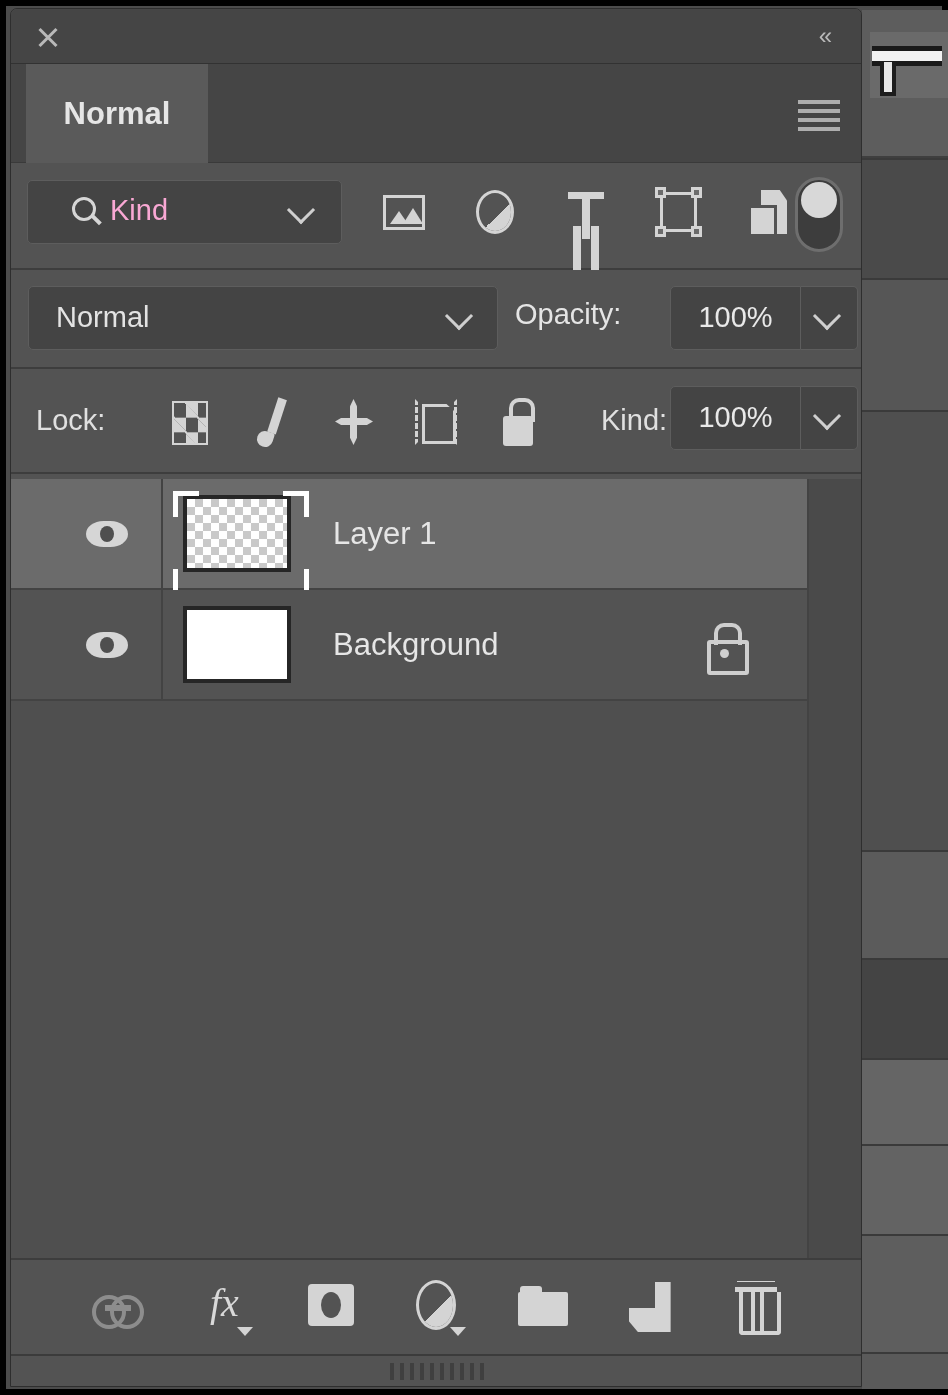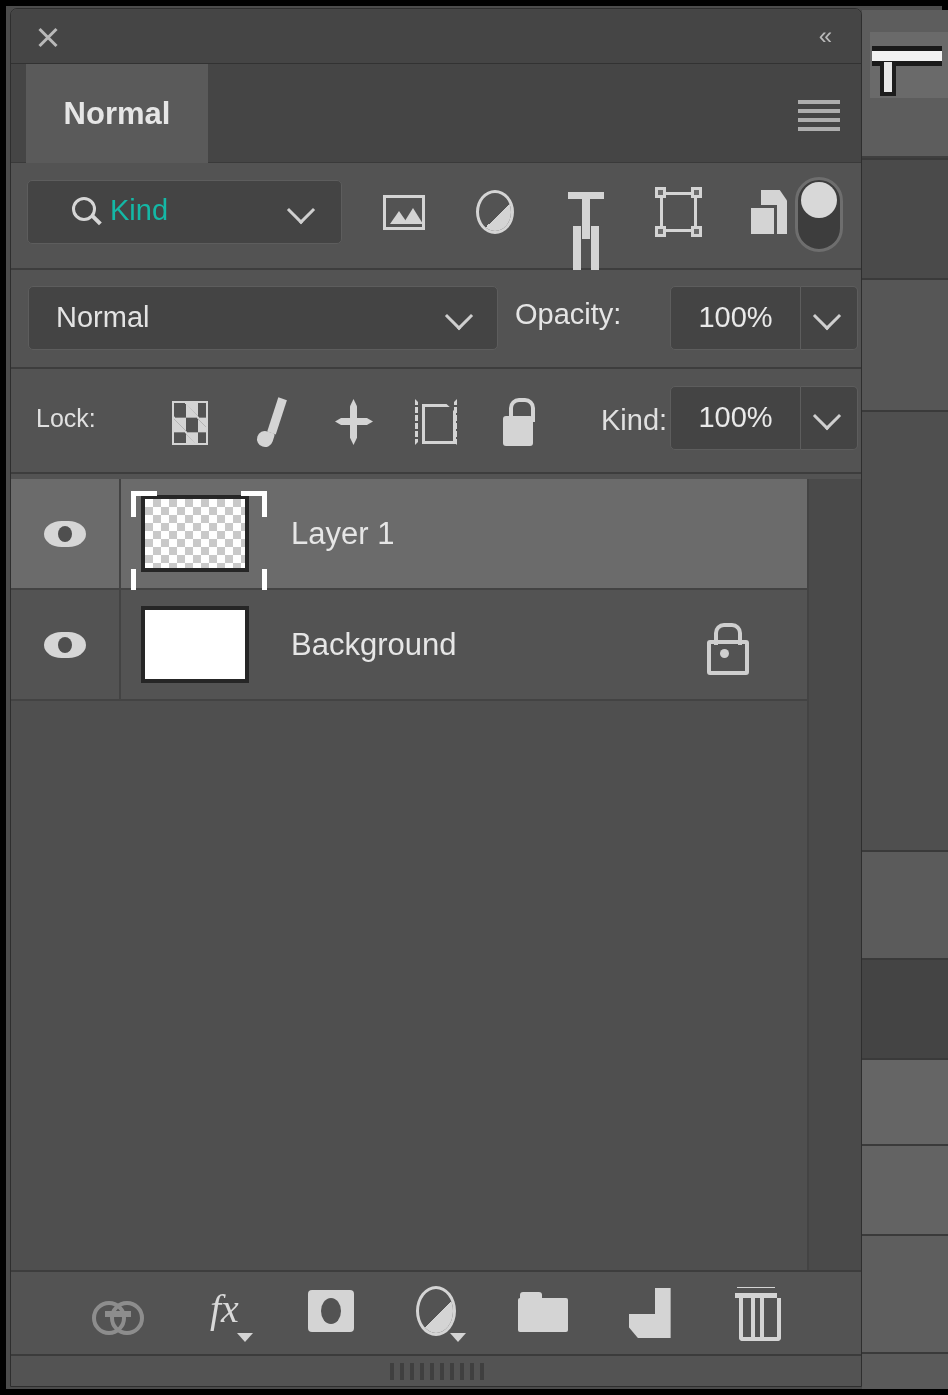--- a/index.html
+++ b/index.html
@@ -176,21 +176,21 @@
     content: "";
     position: absolute;
     left: 16px; top: 18px;
     width: 11px; height: 4px;
     background: #d6d6d6;
     transform: rotate(45deg);
   }
   .kind-label {
     position: absolute;
     left: 82px; top: 13px;
-    color: #14b8a6;
+    color: #f9a8d4;
     font-size: 29px;
   }
   .chev-down {
     position: absolute;
     width: 20px; height: 20px;
     border-right: 3px solid #cfcfcf;
     border-bottom: 3px solid #cfcfcf;
     transform: rotate(45deg);
   }
   .kind-select .chev-down { right: 30px; top: 19px; }
@@ -387,21 +387,21 @@
   .lock-row {
     position: relative;
     height: 105px;
     background: #535353;
     border-bottom: 2px solid #3d3d3d;
   }
   .lock-label {
     position: absolute;
     left: 25px; top: 35px;
     color: #e0e0e0;
-    font-size: 25px;
+    font-size: 29px;
   }
   .lock-icons {
     position: absolute;
     left: 152px; top: 22px;
     width: 380px; height: 60px;
     display: flex;
     align-items: center;
     justify-content: space-between;
   }
   .licon { width: 52px; height: 56px; position: relative; cursor: pointer; }
@@ -541,20 +541,21 @@
   }
   .layer-row {
     position: relative;
     width: 796px;
     height: 111px;
     background: #535353;
     border-bottom: 2px solid #434343;
     display: flex;
     align-items: center;
     cursor: pointer;
+    padding-left: 42px;
   }
   .layer-row.selected { background: #6b6b6b; }
 
   .eye-cell {
     width: 110px; height: 100%;
     display: flex;
     align-items: center;
     justify-content: center;
     border-right: 2px solid #434343;
     cursor: pointer;
@@ -651,21 +652,21 @@
     width: 56px; height: 100%;
     background: #4a4a4a;
     border-left: 2px solid #434343;
     cursor: pointer;
   }
 
   
   .bottom-bar {
     position: absolute;
     left: 0; bottom: 32px;
-    width: 852px; height: 84px;
+    width: 852px; height: 96px;
     background: #535353;
     border-top: 2px solid #3d3d3d;
     display: flex;
     align-items: center;
     justify-content: center;
   }
   .bottom-icons {
     width: 700px; height: 62px;
     display: flex;
     align-items: center;

